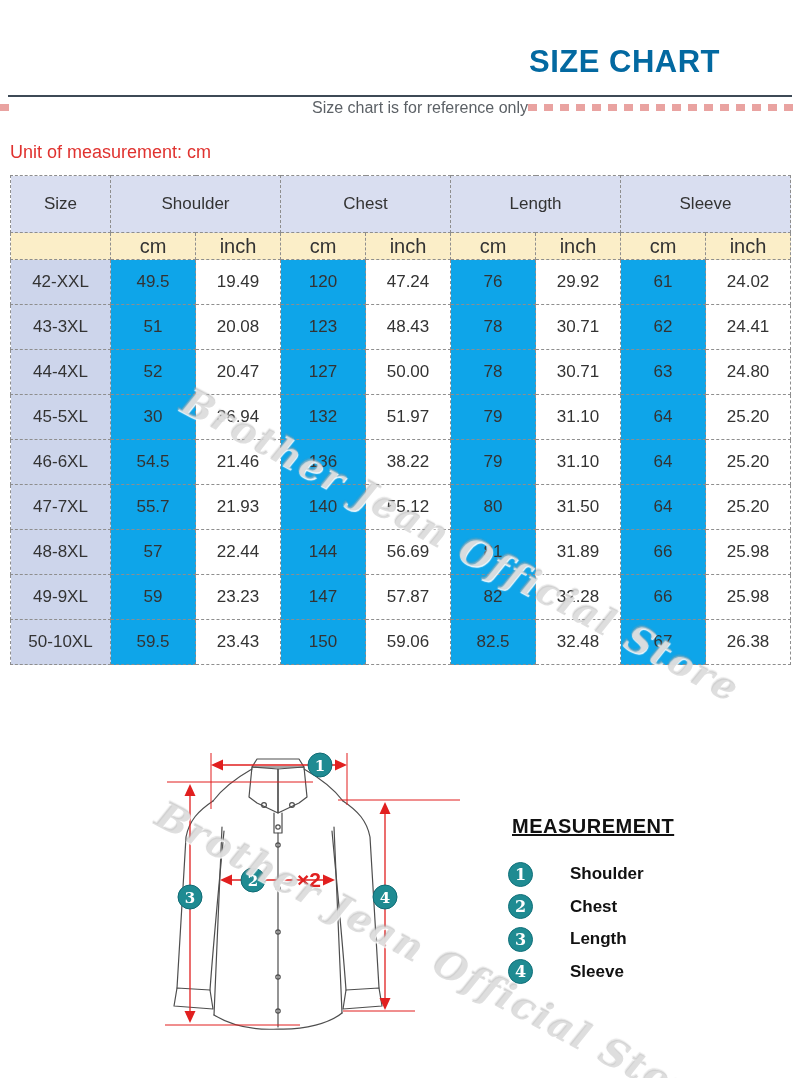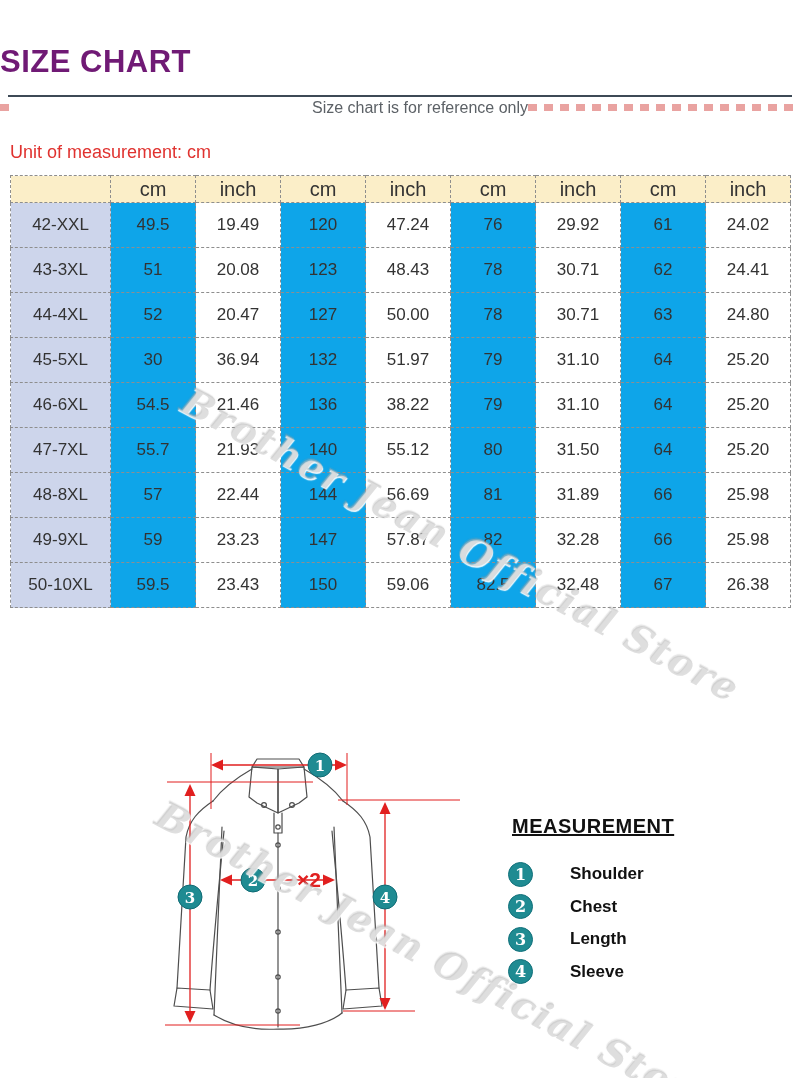--- a/index.html
+++ b/index.html
@@ -2,22 +2,22 @@
 <html><head>
 <meta charset="utf-8">
 <style>
   * { margin:0; padding:0; box-sizing:border-box; }
   html,body { width:800px; }
   body {
     position:relative; width:800px; height:1078px; background:#ffffff;
     font-family:"Liberation Sans", sans-serif; overflow:hidden; color:#333;
   }
   .page-title {
-    position:absolute; top:44px; left:0; width:720px; text-align:left;
-    font-size:31px; font-weight:700; color:#701a75; letter-spacing:0.5px;
+    position:absolute; top:44px; left:0; width:720px; text-align:right;
+    font-size:31px; font-weight:700; color:#0369a1; letter-spacing:0.5px;
   }
   .title-rule {
     position:absolute; top:95px; left:8px; width:784px; height:2px; background:#3d4a56;
   }
   .subtitle {
     position:absolute; top:99px; left:0; width:800px; text-align:center;
     font-size:16px; color:#5c6166;padding-left:40px;
   }
   .dash-row {
     position:absolute; top:104px; height:7px;
@@ -84,20 +84,27 @@
       <col style="width:85px">
       <col style="width:85px">
       <col style="width:85px">
       <col style="width:85px">
       <col style="width:85px">
       <col style="width:85px">
       <col style="width:85px">
       <col style="width:85px">
   </colgroup>
   <tbody>
+      <tr class="row-head">
+    <th>Size</th>
+    <th colspan="2">Shoulder</th>
+    <th colspan="2">Chest</th>
+    <th colspan="2">Length</th>
+    <th colspan="2">Sleeve</th>
+  </tr>
   <tr class="row-units">
     <td></td>
     <td>cm</td>
     <td>inch</td>
     <td>cm</td>
     <td>inch</td>
     <td>cm</td>
     <td>inch</td>
     <td>cm</td>
     <td>inch</td>

